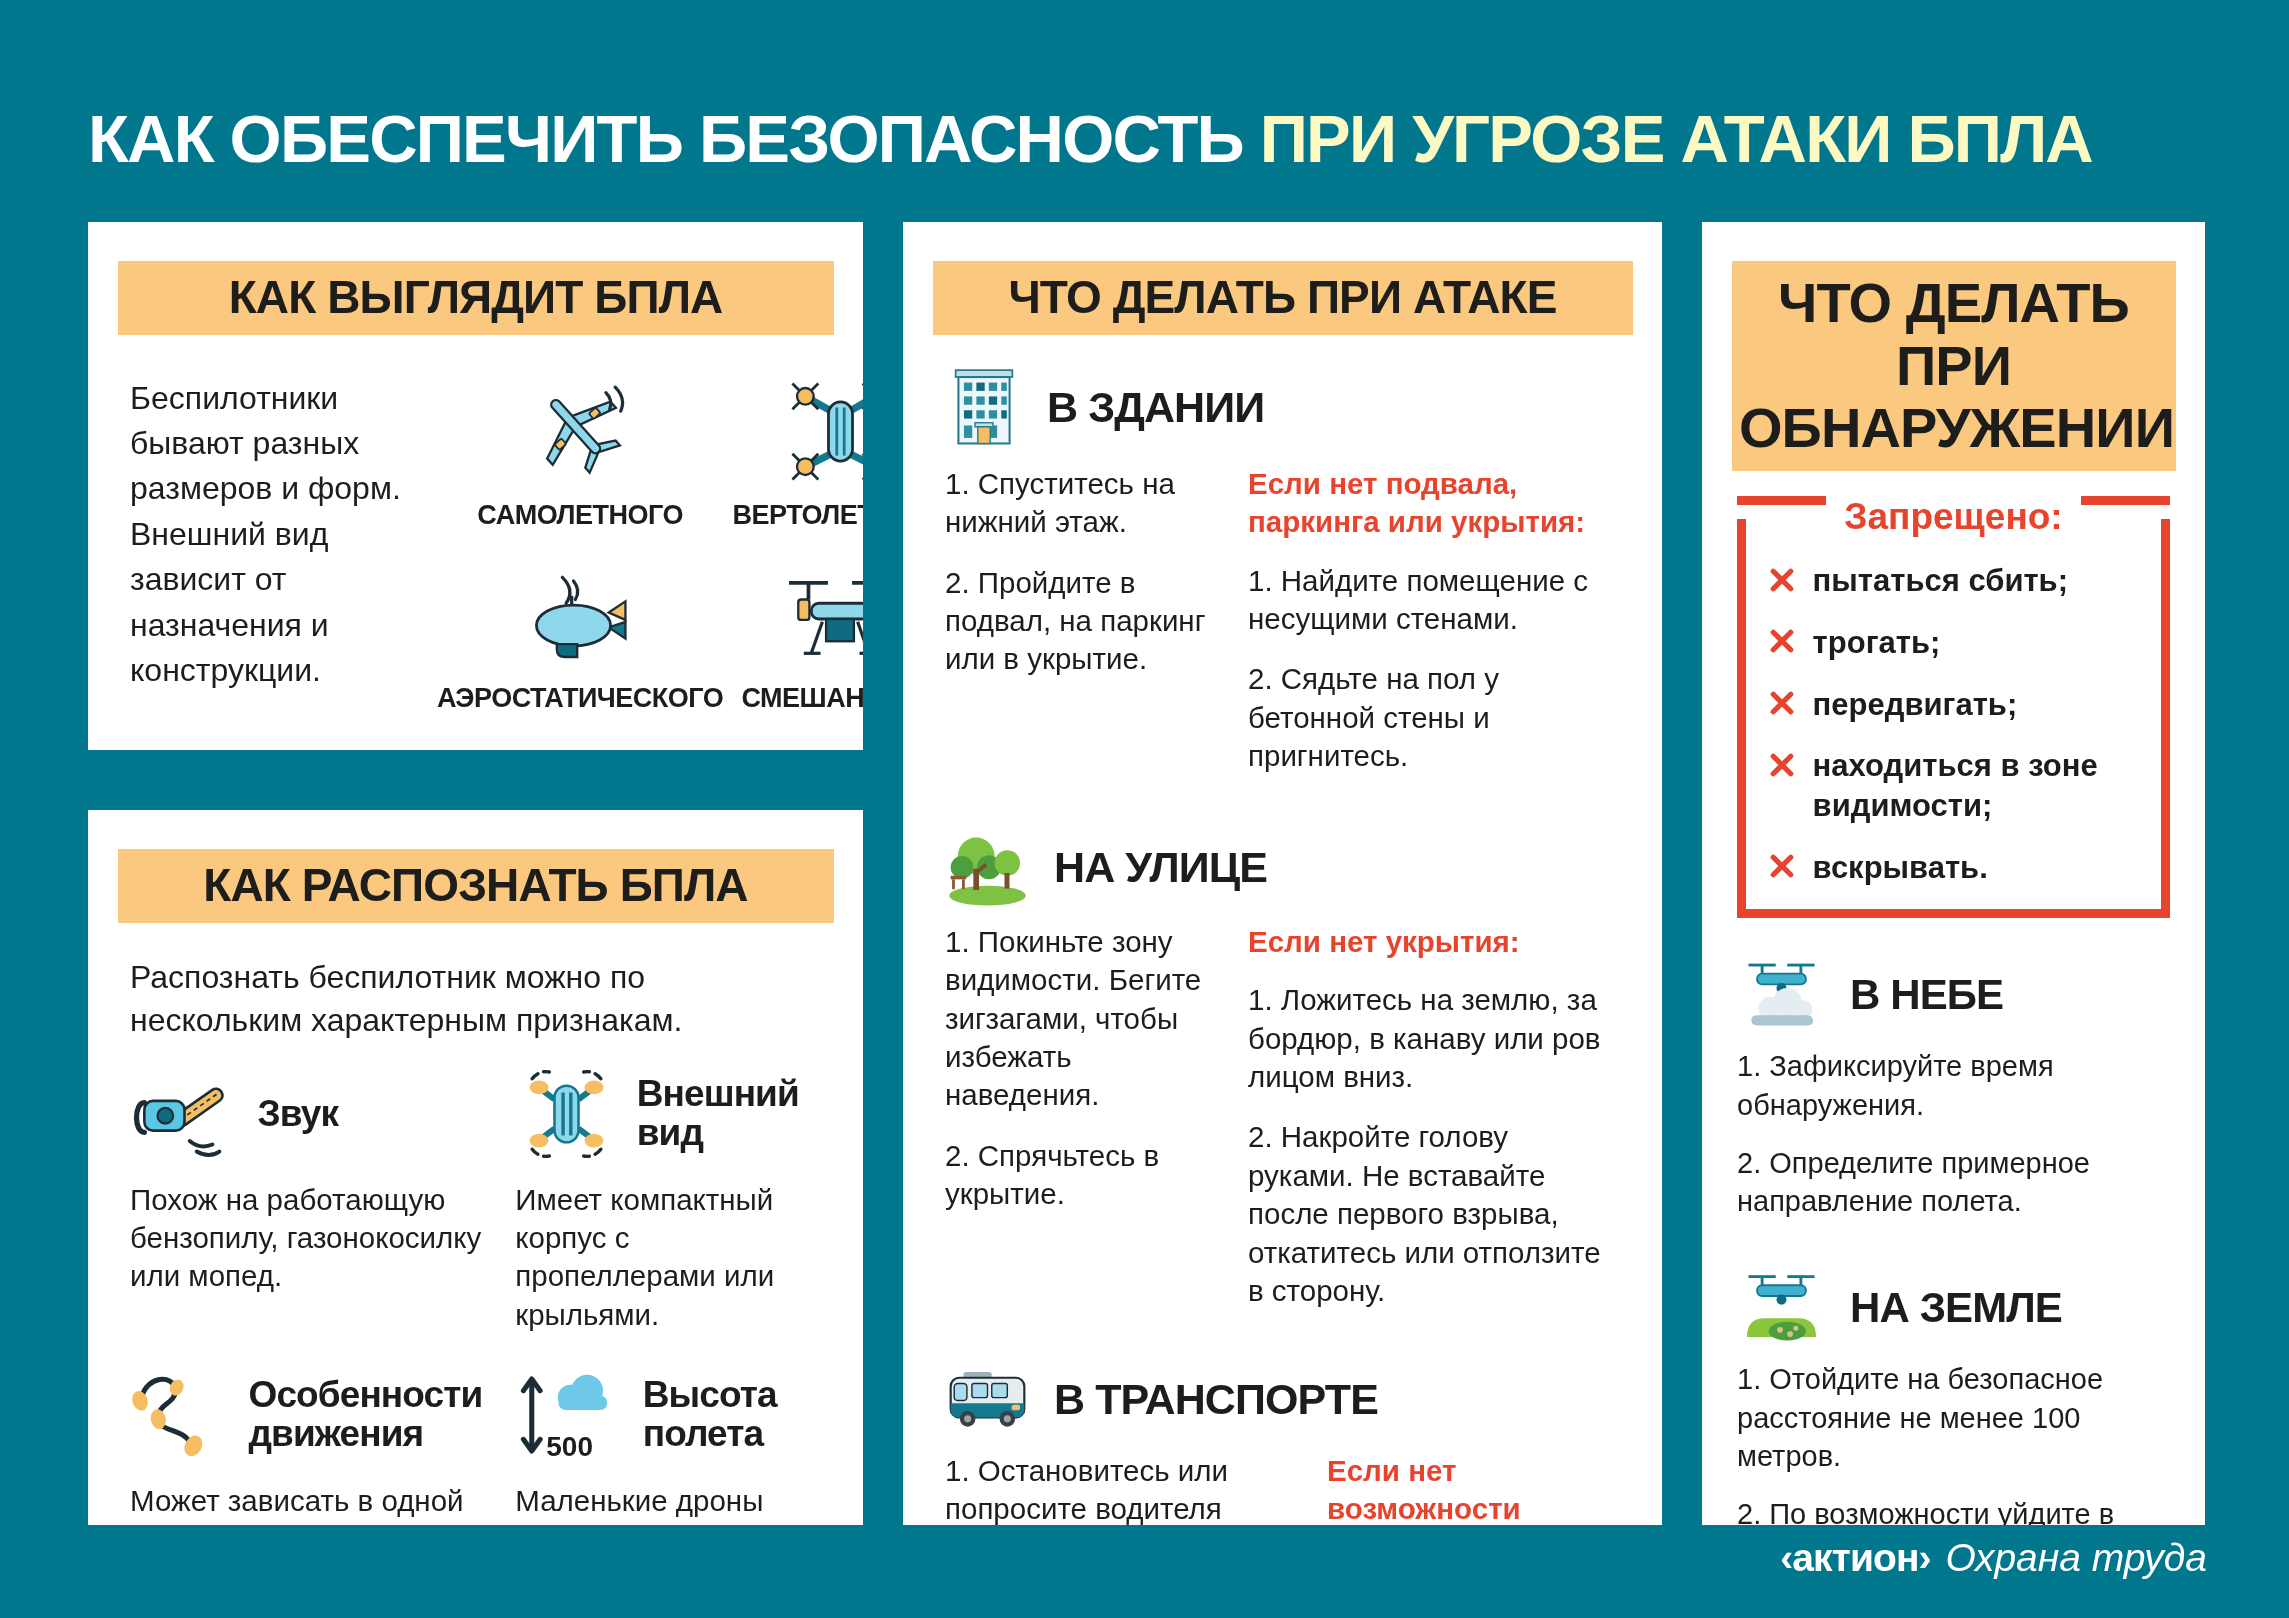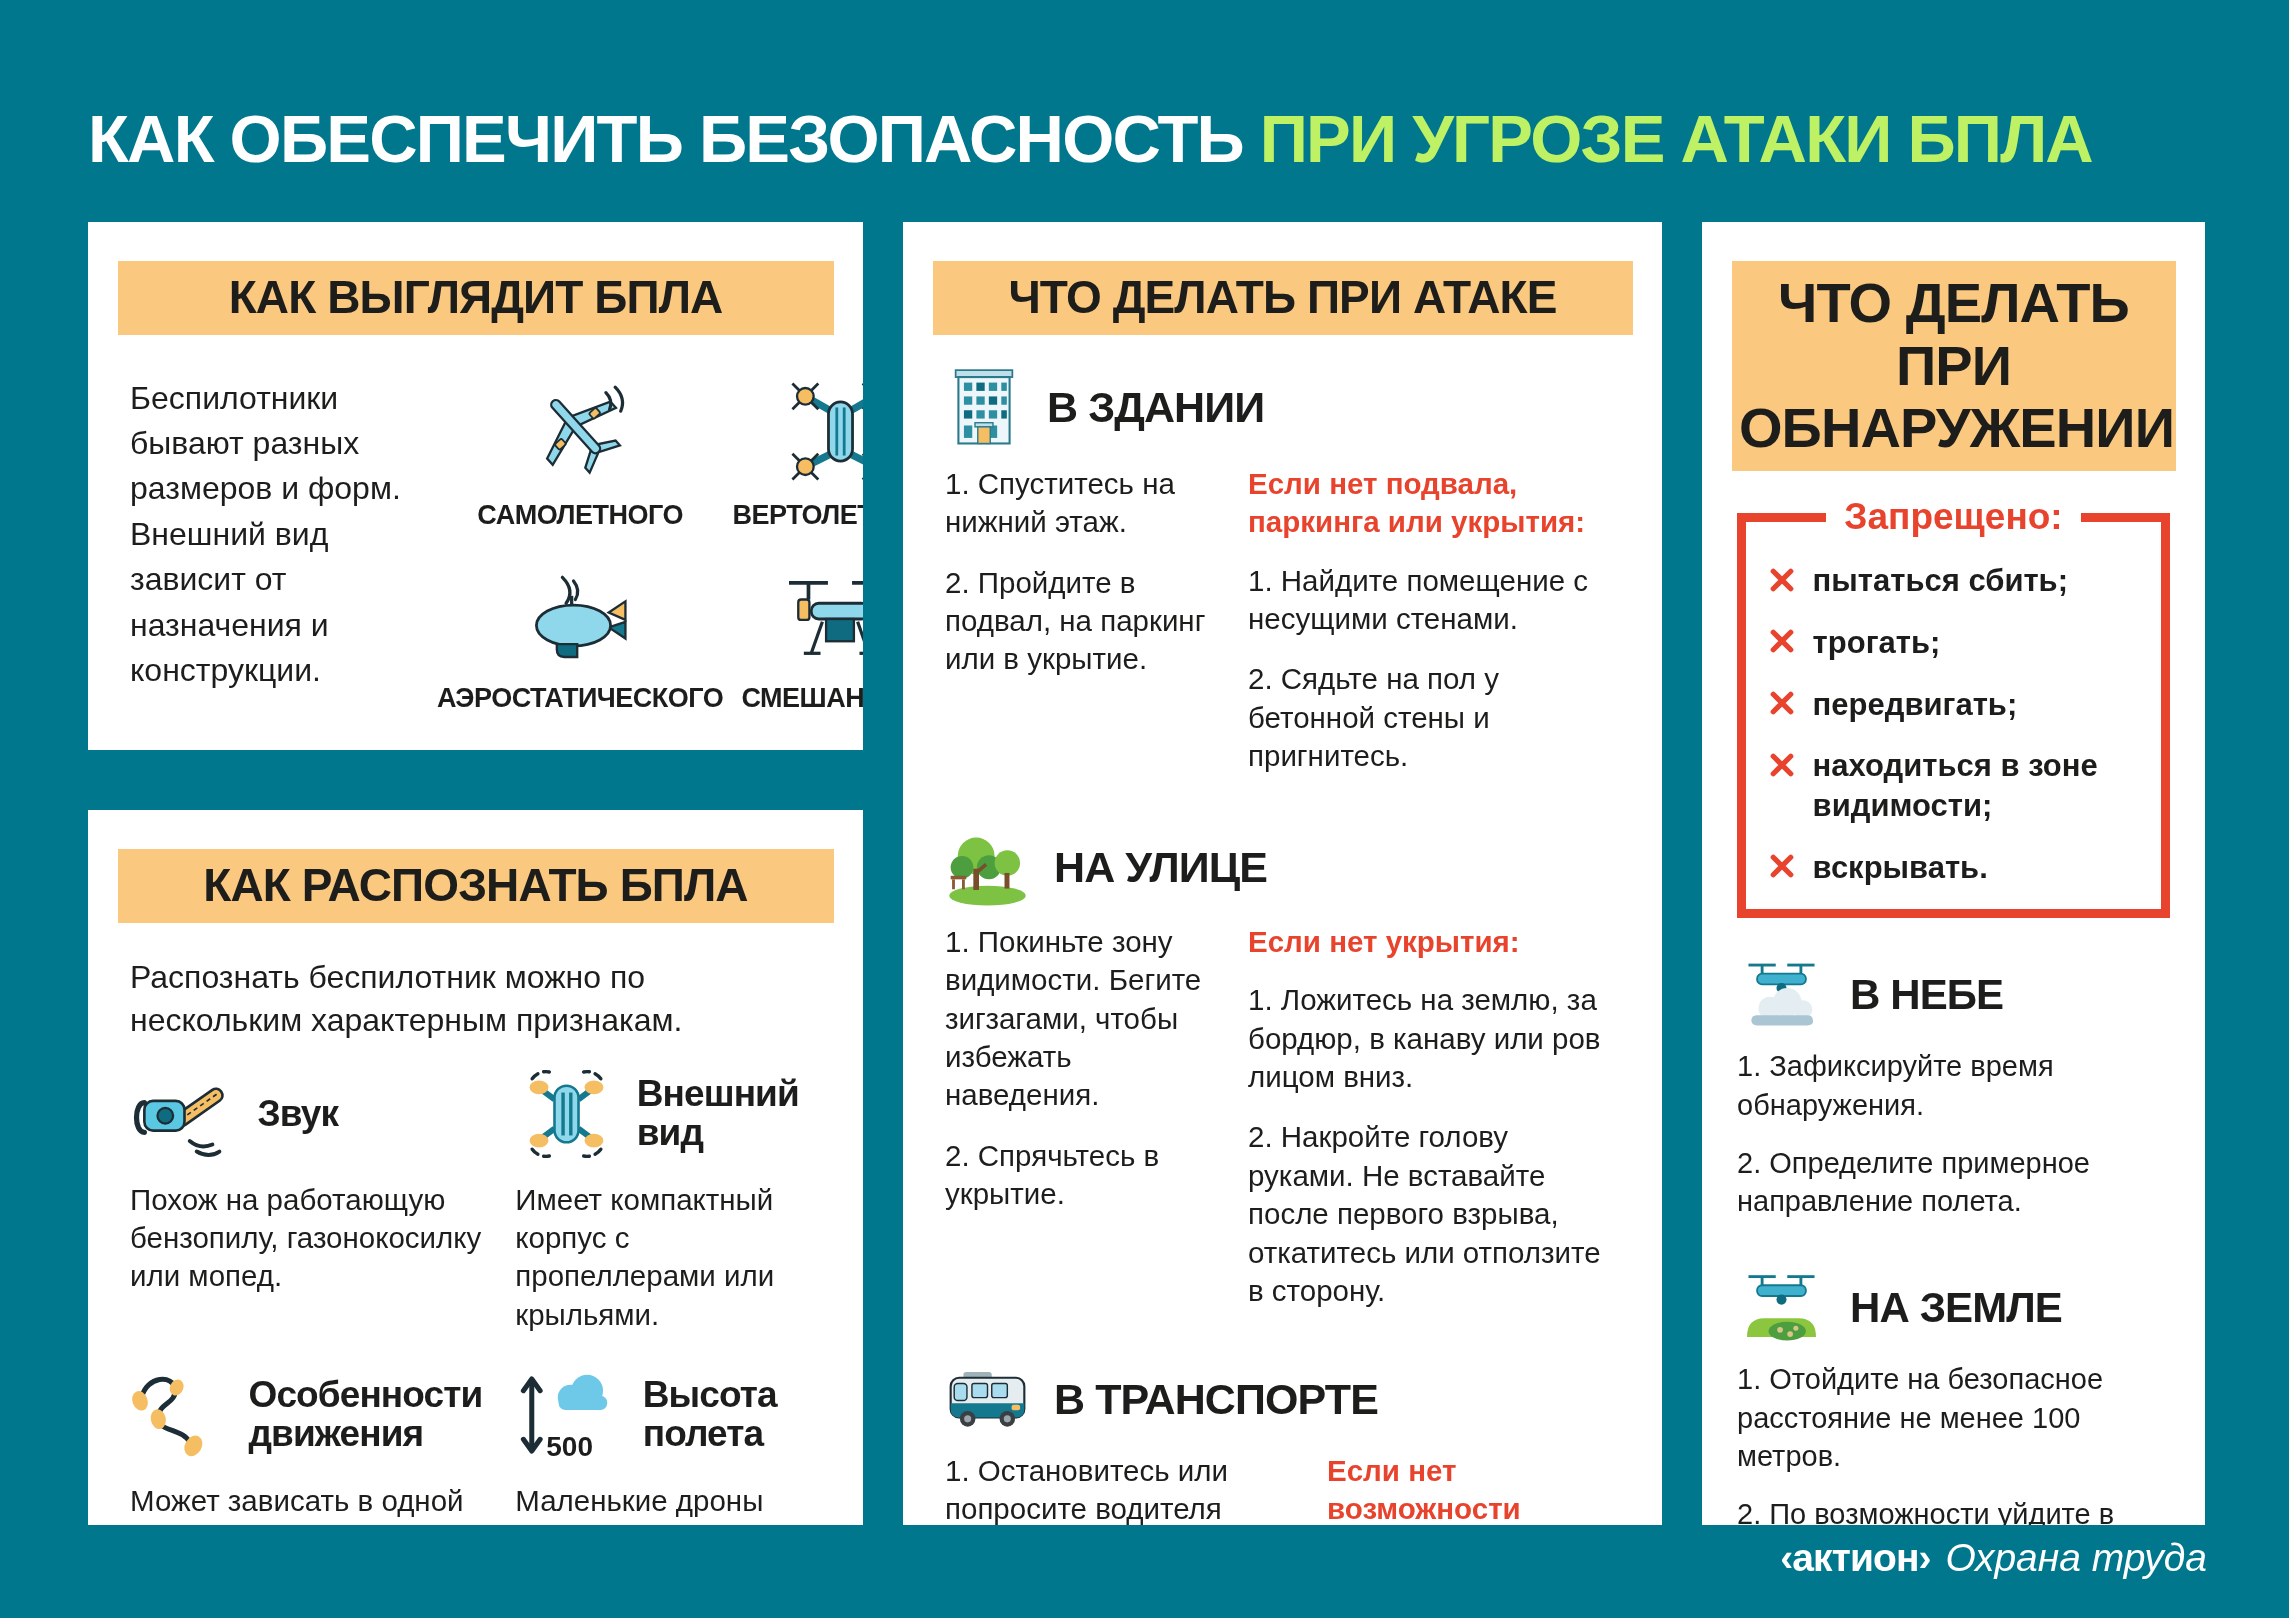--- a/index.html
+++ b/index.html
@@ -11,21 +11,21 @@
     -webkit-font-smoothing:antialiased;
   }
   .poster{position:relative;width:2290px;height:1619px;overflow:hidden;background:#00778C;}
 
   
   .main-title{
     position:absolute;left:88px;top:100px;width:2123px;
     font-size:67px;font-weight:800;letter-spacing:-1.8px;
     color:#ffffff;white-space:nowrap;
   }
-  .main-title .accent{color:#bef264;}
+  .main-title .accent{color:#fef9c3;}
 
   
   .columns{
     position:absolute;left:88px;top:222px;height:1303px;width:2121px;
     display:flex;gap:40px;
   }
   .col-left{width:775px;display:flex;flex-direction:column;}
   .col-mid{width:759px;}
   .col-right{width:503px;}
   .card{background:#ffffff;overflow:hidden;box-sizing:border-box;}
@@ -77,21 +77,21 @@
   .step{font-size:29.5px;line-height:1.3;margin:0 0 22px 0;}
   .red-head{font-size:29.5px;line-height:1.3;font-weight:700;color:#E8432D;margin:0 0 20px 0;}
 
   
   .forbid-box{
     position:relative;border:9.2px solid #E8432D;border-top:none;
     margin:42px 37px 37px 37px;padding:48px 26px 5.5px 26px;
   }
   .forbid-head{
     position:absolute;top:-23px;left:-9.2px;right:-9.2px;
-    display:flex;align-items:center;gap:18.5px;
+    display:flex;gap:18.5px;
   }
   .forbid-head .line{flex:1;height:9.2px;background:#E8432D;}
   .forbid-head .forbid-title{
     font-size:37px;font-weight:800;color:#E8432D;white-space:nowrap;
   }
   .forbid-item{display:flex;gap:16.6px;font-size:31px;line-height:1.28;margin:0 0 24px 0;}
   .forbid-item svg{flex-shrink:0;margin-top:4.6px;}
 
   
   .card-detect{height:1303px;display:flex;flex-direction:column;}

